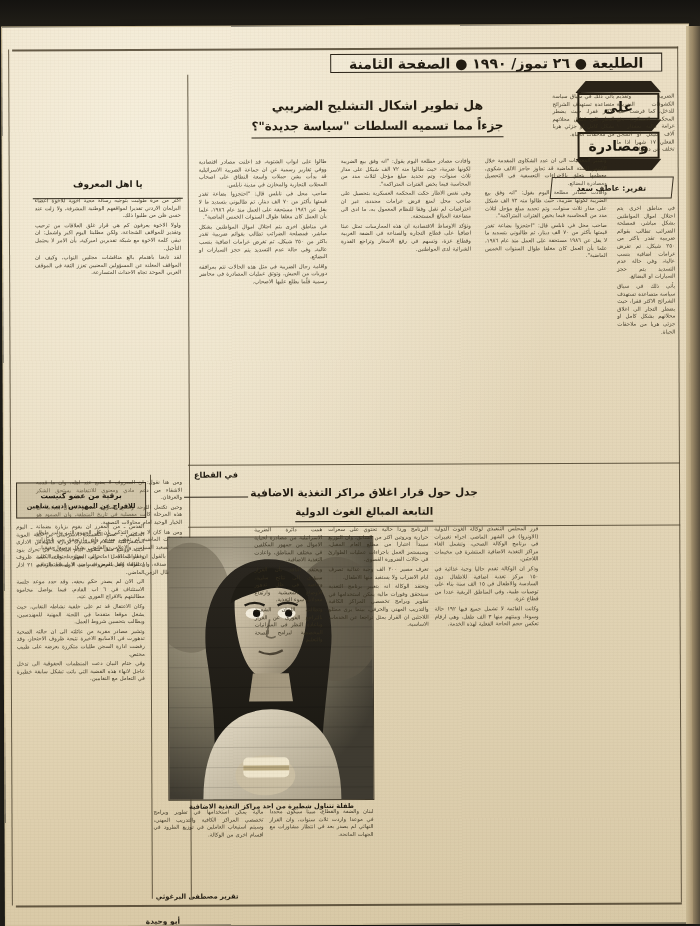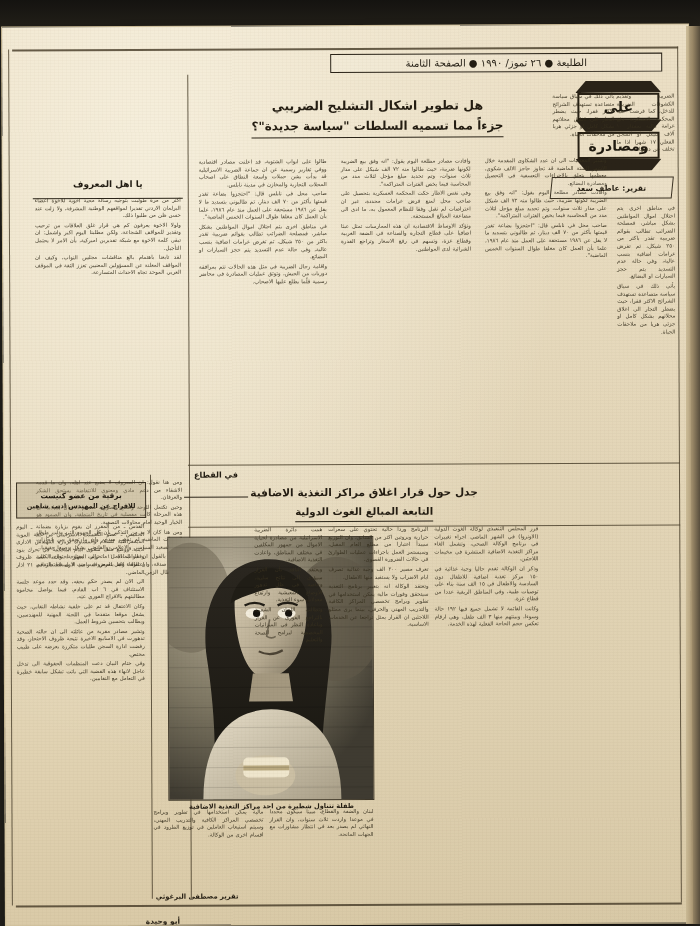--- a/index.html
+++ b/index.html
@@ -43,21 +43,21 @@
     opacity:.93;
   }
   .col-text p{margin:0 0 2px 0;}
   
   .masthead{
     position:absolute;right:26px;top:28px;width:330px;height:17px;
     border:1.6px solid #2a2318;background:rgba(255,255,255,.12);
     display:flex;align-items:center;justify-content:center;
   }
   .masthead span{
-    font-size:10px;font-weight:normal;color:#221c12;letter-spacing:.2px;
+    font-size:14px;font-weight:bold;color:#221c12;letter-spacing:.2px;
   }
   
   .logo-box{
     position:absolute;right:24px;top:56px;width:92px;height:56px;
   }
   .logo-band{
     position:relative;margin:0 auto;width:78px;height:23px;
     border:2px solid #272014;background:#ece0c6;
     display:flex;align-items:center;justify-content:center;
     font-size:14px;font-weight:bold;color:#1f1a10;

